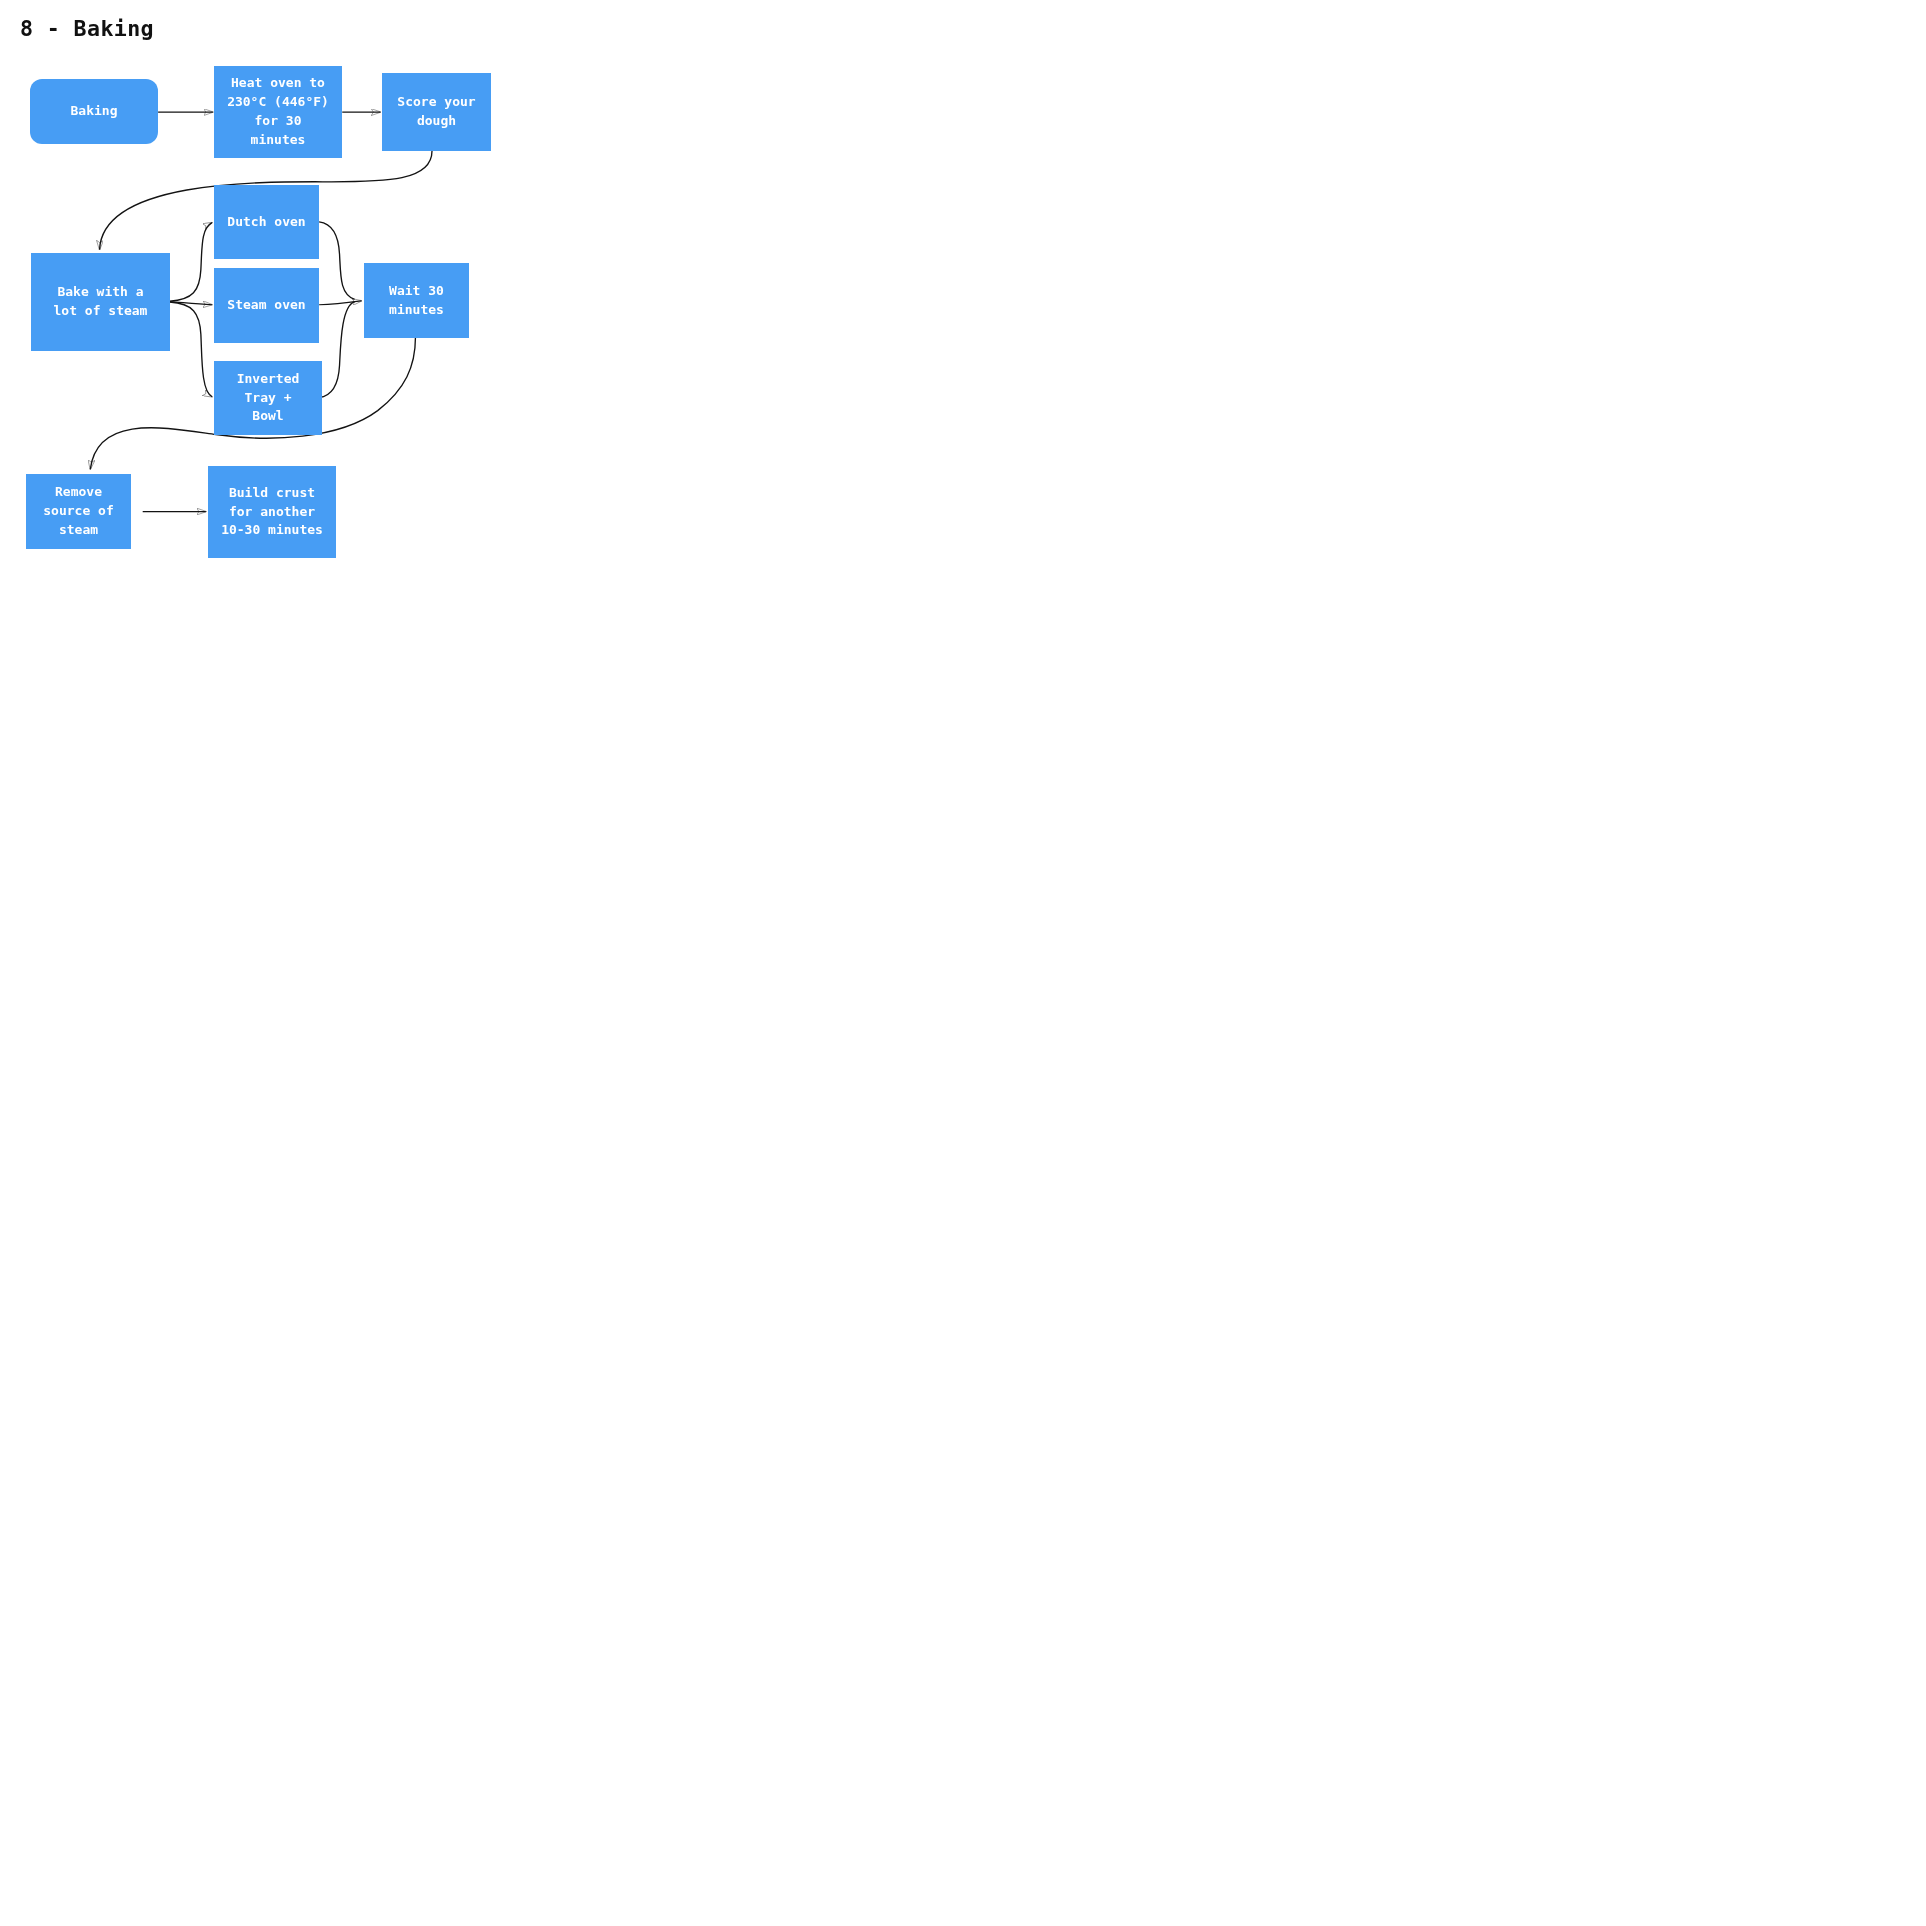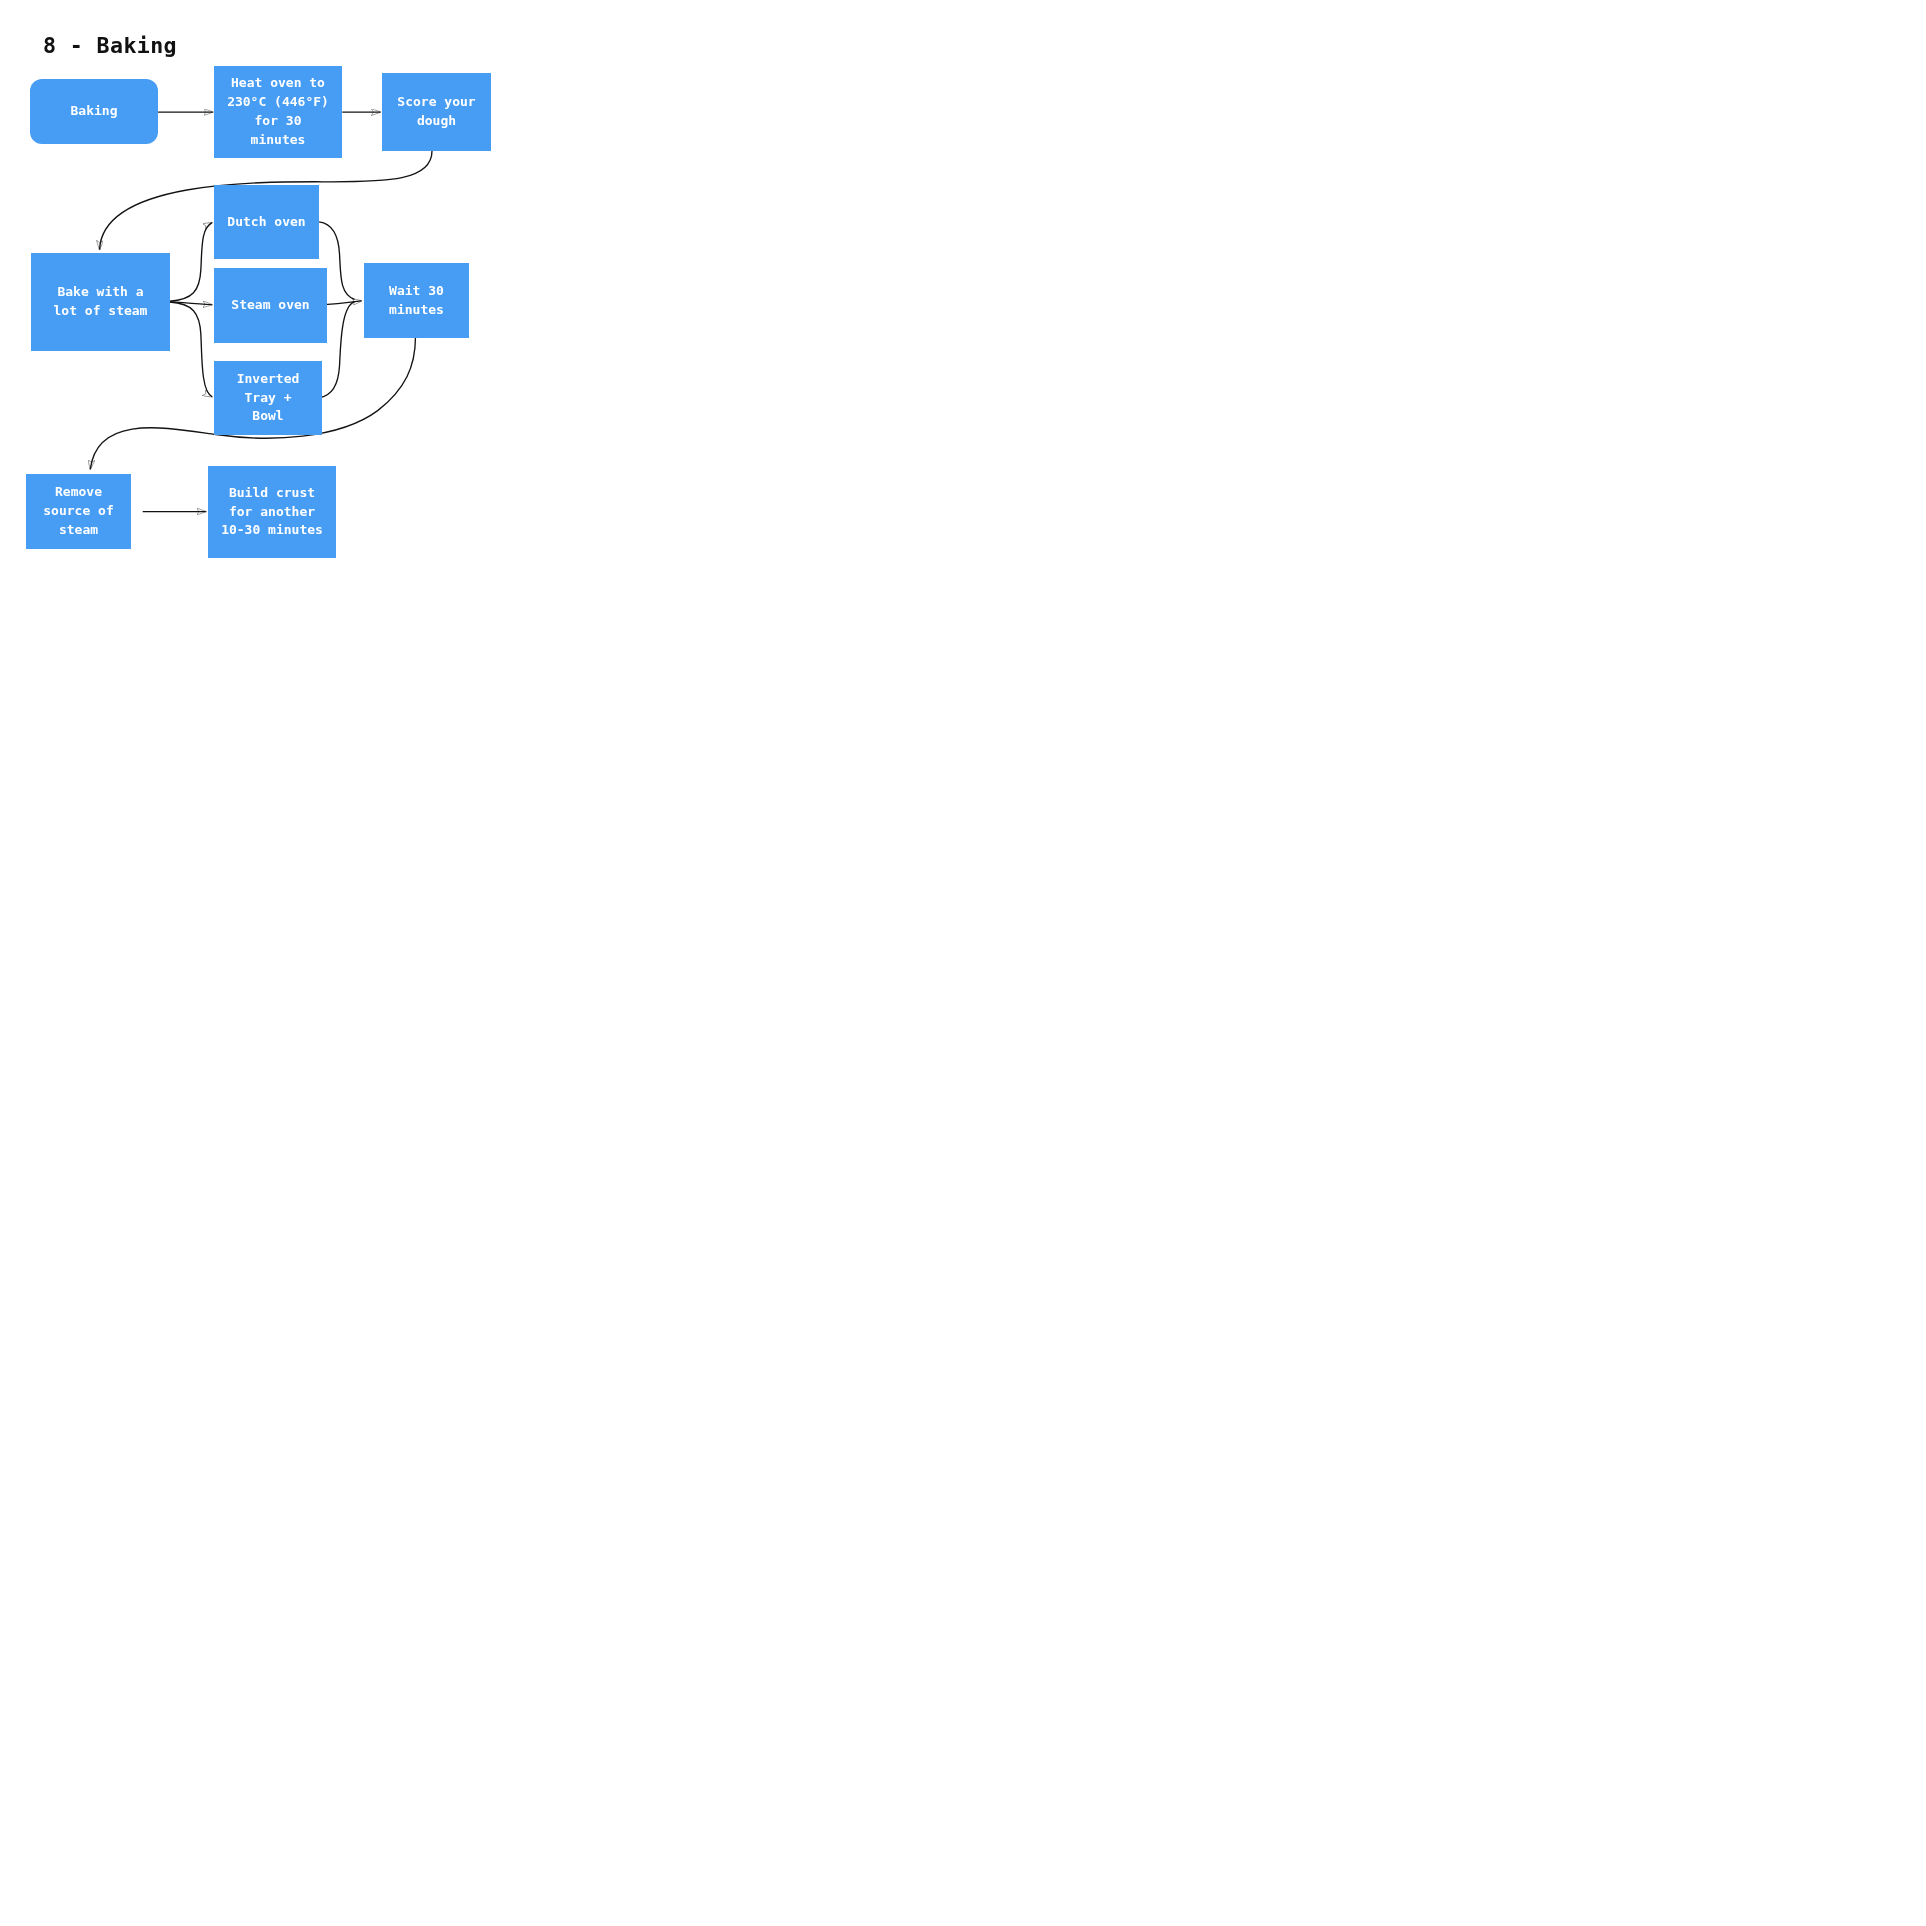--- a/index.html
+++ b/index.html
@@ -13,44 +13,43 @@
   }
   html,body{margin:0;padding:0;background:var(--page-bg);}
   .canvas{
     position:relative;
     width:520px;height:594px;
     background:var(--page-bg);
     font-family:"DejaVu Sans Mono", monospace;
     overflow:hidden;
   }
   .title{
-    position:absolute;left:43px;top:16px;
+    position:absolute;left:20px;top:16px;
     font-size:21.6px;font-weight:bold;color:#111;
     letter-spacing:0.4px;
     font-family:"DejaVu Sans Mono", monospace;
-    margin-top:17px;
   }
   .node{
     position:absolute;
     background:var(--node-fill);
     color:var(--node-text);
     display:flex;align-items:center;justify-content:center;
     text-align:center;
     font-weight:700;
     font-size:13px;line-height:1.45;
     white-space:pre-line;
     box-sizing:border-box;
     padding:3.9px 5.4px;
   }
   .n-baking{left:30px;top:79px;width:128px;height:65px;border-radius:12px;}
   .n-heat{left:214px;top:66px;width:128px;height:92px;}
   .n-score{left:382px;top:73px;width:109px;height:78px;}
   .n-dutch{left:214px;top:185px;width:105px;height:74px;}
   .n-bake{left:31px;top:253px;width:139px;height:98px;}
-  .n-steam{left:214px;top:268px;width:113px;height:75px;}
+  .n-steam{left:214px;top:268px;width:105px;height:75px;}
   .n-wait{left:364px;top:263px;width:105px;height:75px;}
   .n-inverted{left:214px;top:361px;width:108px;height:74px;}
   .n-remove{left:26px;top:474px;width:105px;height:75px;}
   .n-build{left:208px;top:466px;width:128px;height:92px;}
   .edges{position:absolute;left:0;top:0;width:520px;height:594px;pointer-events:none;}
   .edges path{fill:none;stroke:var(--arrow);}
   .edge-main{stroke-width:3.5px;}
   .edge-straight{stroke-width:3px;}
   .note{
     position:absolute;left:372px;top:441px;width:133px;height:136px;

